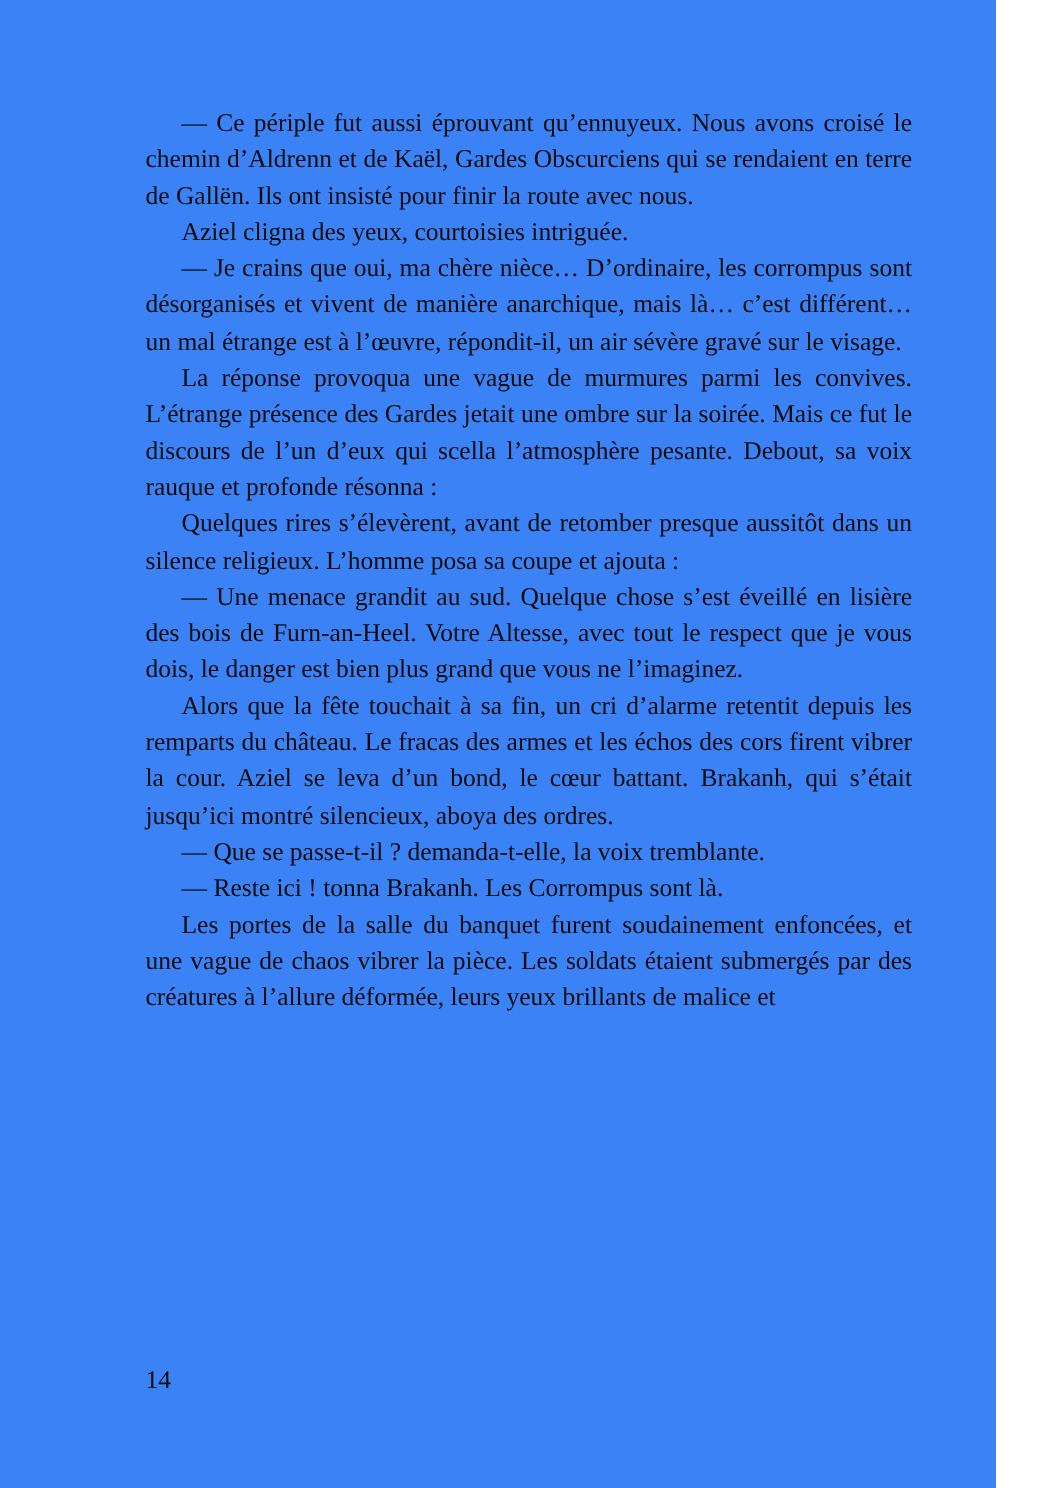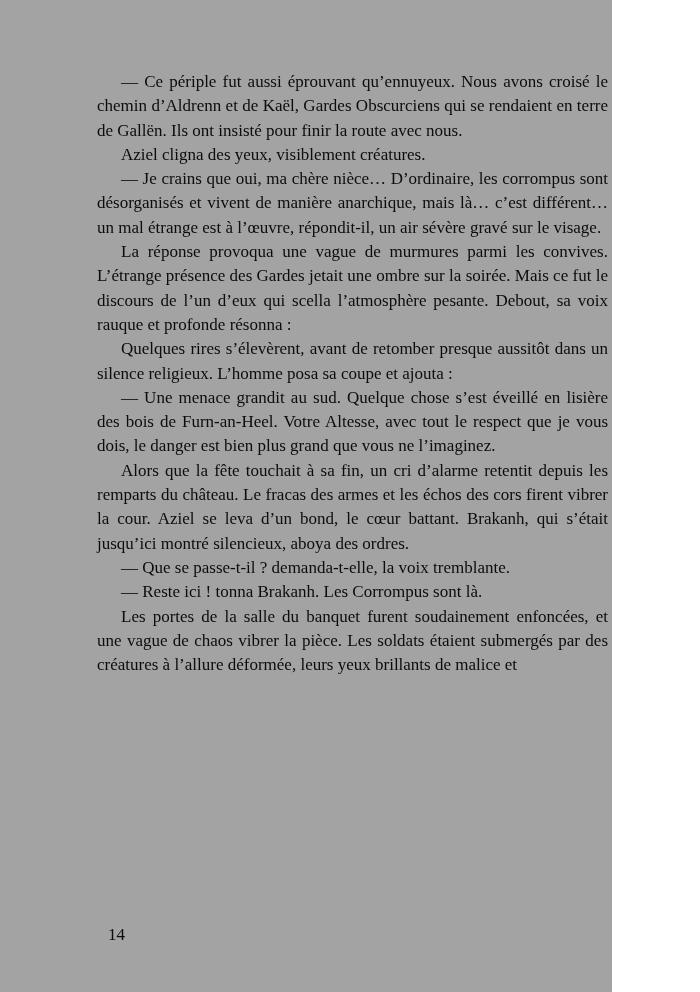--- a/index.html
+++ b/index.html
@@ -2,23 +2,23 @@
 <html lang="fr"><head>
 <meta charset="utf-8">
 <style>
   html, body {
     margin: 0;
     padding: 0;
     background: #ffffff;
   }
   .page {
     position: relative;
-    width: 612px;
+    width: 664px;
     height: 992px;
-    background: #a3a3a3;
+    background: #3b82f6;
     font-family: "Liberation Serif", "DejaVu Serif", serif;
     color: #0c0c0c;
     overflow: hidden;
     text-decoration: underline;
   }
   .text-block {
     position: absolute;
     left: 97px;
     top: 70px;
     width: 511px;
@@ -27,34 +27,33 @@
     text-align: justify;
     text-justify: inter-word;
   }
   .text-block p {
     margin: 0;
     padding: 0;
     text-indent: 24px;
   }
   .page-number {
     position: absolute;
-    left: 108px;
+    left: 97px;
     top: 908px;
     font-size: 17px;
     line-height: 24px;
-    margin-top: 15px;
   }
 </style>
 </head>
 <body>
 
 <div class="page">
   <div class="text-block">
     <p>— Ce périple fut aussi éprouvant qu’ennuyeux. Nous avons croisé le chemin d’Aldrenn et de Kaël, Gardes Obscurciens qui se rendaient en terre de Gallën. Ils ont insisté pour finir la route avec nous.</p>
-    <p>Aziel cligna des yeux, visiblement créatures.</p>
+    <p>Aziel cligna des yeux, courtoisies intriguée.</p>
     <p>— Je crains que oui, ma chère nièce… D’ordinaire, les corrompus sont désorganisés et vivent de manière anarchique, mais là… c’est différent… un mal étrange est à l’œuvre, répondit-il, un air sévère gravé sur le visage.</p>
     <p>La réponse provoqua une vague de murmures parmi les convives. L’étrange présence des Gardes jetait une ombre sur la soirée. Mais ce fut le discours de l’un d’eux qui scella l’atmosphère pesante. Debout, sa voix rauque et profonde résonna&nbsp;:</p>
     <p>Quelques rires s’élevèrent, avant de retomber presque aussitôt dans un silence religieux. L’homme posa sa coupe et ajouta&nbsp;:</p>
     <p>— Une menace grandit au sud. Quelque chose s’est éveillé en lisière des bois de Furn-an-Heel. Votre Altesse, avec tout le respect que je vous dois, le danger est bien plus grand que vous ne l’imaginez.</p>
     <p>Alors que la fête touchait à sa fin, un cri d’alarme retentit depuis les remparts du château. Le fracas des armes et les échos des cors firent vibrer la cour. Aziel se leva d’un bond, le cœur battant. Brakanh, qui s’était jusqu’ici montré silencieux, aboya des ordres.</p>
     <p>— Que se passe-t-il&nbsp;? demanda-t-elle, la voix tremblante.</p>
     <p>— Reste ici&nbsp;! tonna Brakanh. Les Corrompus sont là.</p>
     <p>Les portes de la salle du banquet furent soudainement enfoncées, et une vague de chaos vibrer la pièce. Les soldats étaient submergés par des créatures à l’allure déformée, leurs yeux brillants de malice et</p>
   </div>
   <div class="page-number">14</div>

